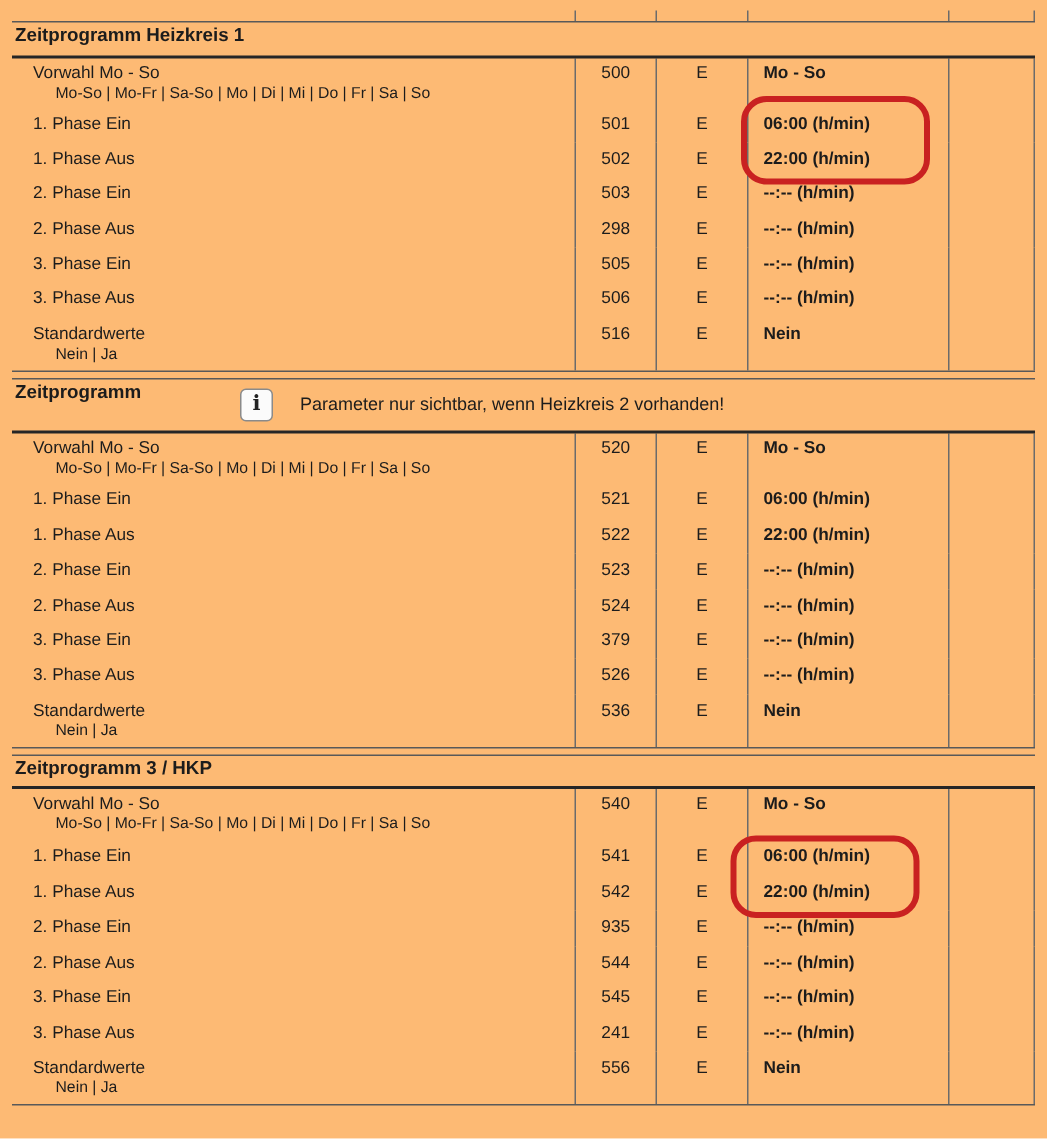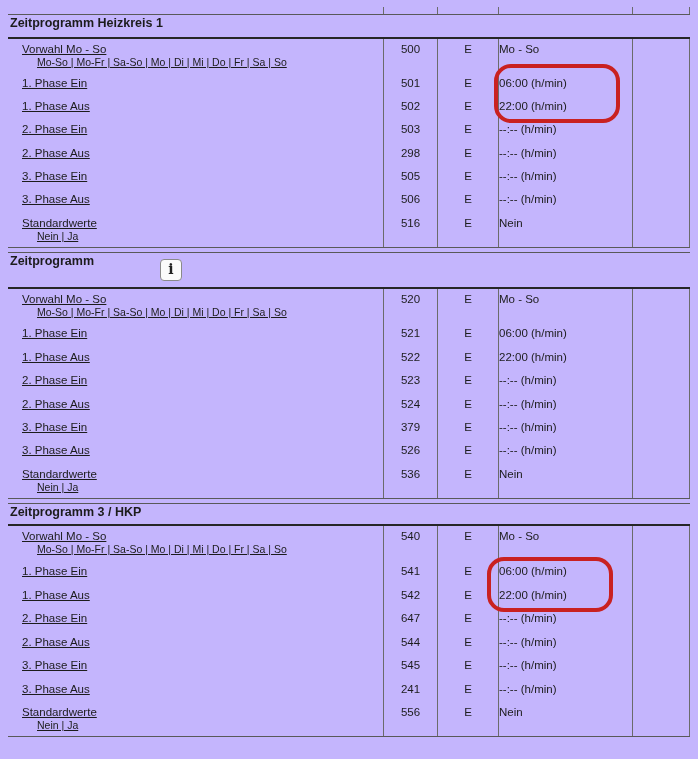--- a/index.html
+++ b/index.html
@@ -1,38 +1,38 @@
 <!DOCTYPE html>
 <html><head>
 <meta charset="utf-8">
 <style>
   html,body{margin:0;padding:0;background:#fff;}
-  .screen{position:relative;width:698px;height:759px;background:#c4b5fd;overflow:hidden;
+  .screen{position:relative;width:698px;height:759px;background:#fdba74;overflow:hidden;
           font-family:"Liberation Sans",sans-serif;color:#1c1c1c;}
   
   .top-remnant{position:relative;height:14px;}
   .tick{position:absolute;top:7px;width:1.3px;height:6.5px;background:#6b6b6b;}
   
   .ptable{margin-left:8px;width:682px;}
   .sec{margin-top:0;}
   .sec.gap{margin-top:4px;}
   .sec-h{position:relative;border-top:1.5px solid #595959;border-bottom:2px solid #262626;}
   .sec-title{font-weight:bold;font-size:12.5px;line-height:13px;padding:2px 0 0 2px;}
   .sec-title span{display:block;}
   .sec-note{position:absolute;left:192px;top:9px;font-size:12px;line-height:14px;white-space:nowrap;}
   .info-icon{position:absolute;left:152px;top:6px;width:20px;height:20px;border:1.5px solid #8a8a8a;
              border-radius:4px;background:#fbfbfb;text-align:center;
              font-family:"DejaVu Serif",serif;font-weight:bold;font-size:14px;line-height:19px;color:#222;}
   .sec-body{border-bottom:1.3px solid #595959;}
   .row{display:flex;font-size:11.5px;line-height:14px;}
   .cell{box-sizing:border-box;}
-  .c-name{width:375px;text-decoration:underline;}
+  .c-name{width:375px;}
   .c-num{width:54px;text-align:center;border-left:1.3px solid #6b6b6b;}
   .c-mode{width:61px;text-align:center;border-left:1.3px solid #6b6b6b;}
-  .c-val{width:134px;border-left:1.3px solid #6b6b6b;white-space:nowrap;}
+  .c-val{width:134px;padding-left:10px;border-left:1.3px solid #6b6b6b;white-space:nowrap;font-weight:bold;}
   .c-empty{width:58px;border-left:1.3px solid #6b6b6b;border-right:1.3px solid #6b6b6b;}
   .row-vorwahl .cell{padding-top:3px;}
   .row-phase .cell{padding-top:4px;}
   .row-standard .cell{padding-top:4px;}
   .row-vorwahl .c-val{padding-top:3px;}
   .lbl{padding-left:14px;}
   .sub{padding-left:29px;font-size:10.5px;line-height:13px;white-space:nowrap;}
   
   .partial-next{margin:3px 0 0 8px;width:682px;border-top:1.5px solid #595959;height:9px;overflow:hidden;}
   .partial-next span{display:block;font-weight:bold;font-size:12.5px;line-height:13px;
@@ -139,20 +139,21 @@
             <div class="cell c-empty"></div>
           </div>
         </div>
       </div>
       <div class="sec gap">
         <div class="sec-h" style="height: 34.5px;">
           <div class="sec-title">
             <span>Zeitprogramm</span>
           </div>
           <div class="info-icon">i</div>
+          <div class="sec-note">Parameter nur sichtbar, wenn Heizkreis 2 vorhanden!</div>
         </div>
         <div class="sec-body">
           <div class="row row-vorwahl" style="height: 33px;">
             <div class="cell c-name">
               <div class="lbl">Vorwahl Mo - So</div>
               <div class="sub">Mo-So | Mo-Fr | Sa-So | Mo | Di | Mi | Do | Fr | Sa | So</div>
             </div>
             <div class="cell c-num">520</div>
             <div class="cell c-mode">E</div>
             <div class="cell c-val">Mo - So</div>
@@ -256,21 +257,21 @@
             </div>
             <div class="cell c-num">542</div>
             <div class="cell c-mode">E</div>
             <div class="cell c-val">22:00 (h/min)</div>
             <div class="cell c-empty"></div>
           </div>
           <div class="row row-phase" style="height: 23.5px;">
             <div class="cell c-name">
               <div class="lbl">2. Phase Ein</div>
             </div>
-            <div class="cell c-num">647</div>
+            <div class="cell c-num">935</div>
             <div class="cell c-mode">E</div>
             <div class="cell c-val">--:-- (h/min)</div>
             <div class="cell c-empty"></div>
           </div>
           <div class="row row-phase" style="height: 23.5px;">
             <div class="cell c-name">
               <div class="lbl">2. Phase Aus</div>
             </div>
             <div class="cell c-num">544</div>
             <div class="cell c-mode">E</div>

